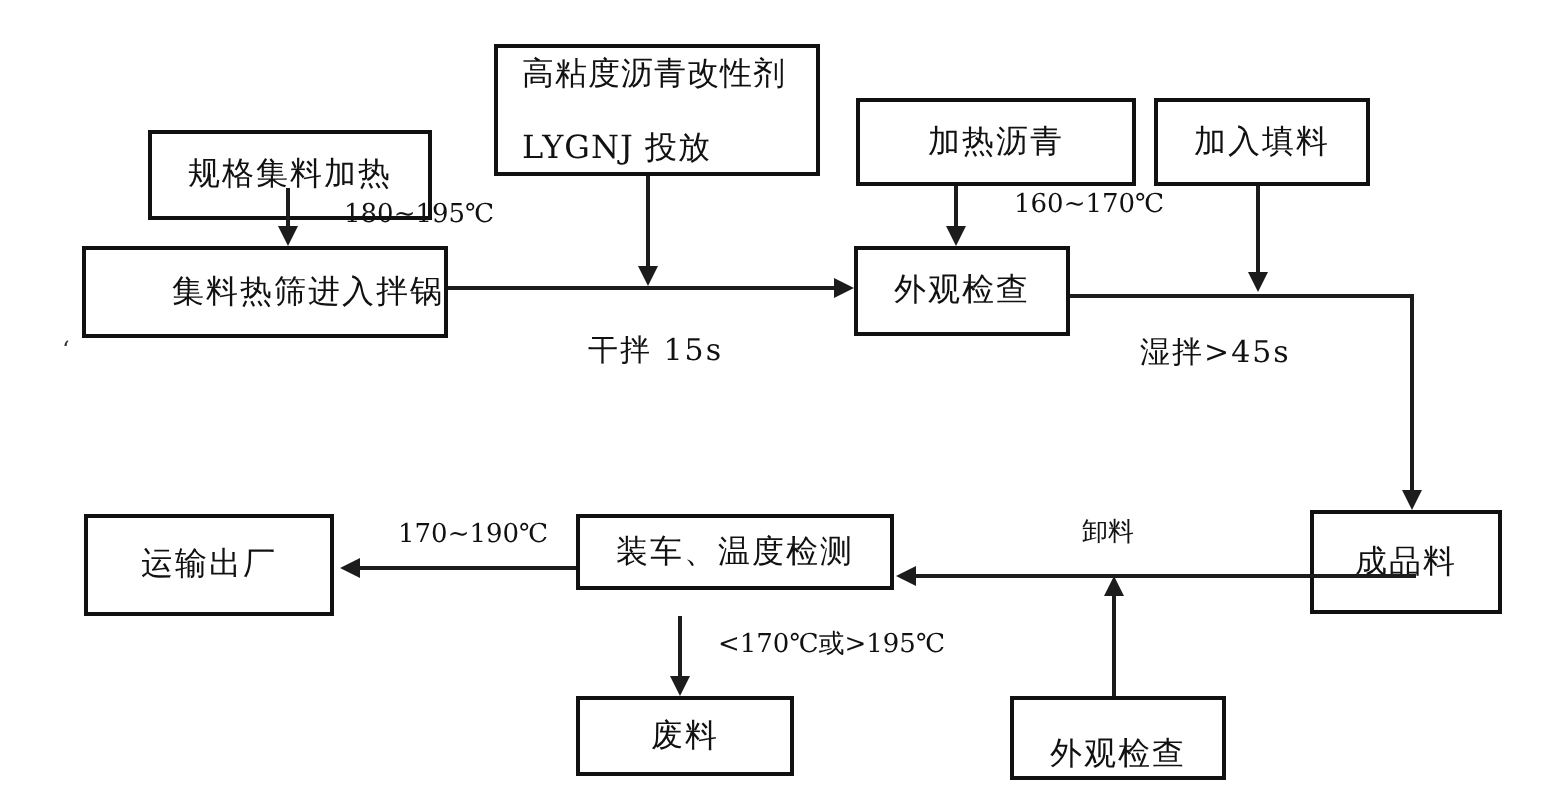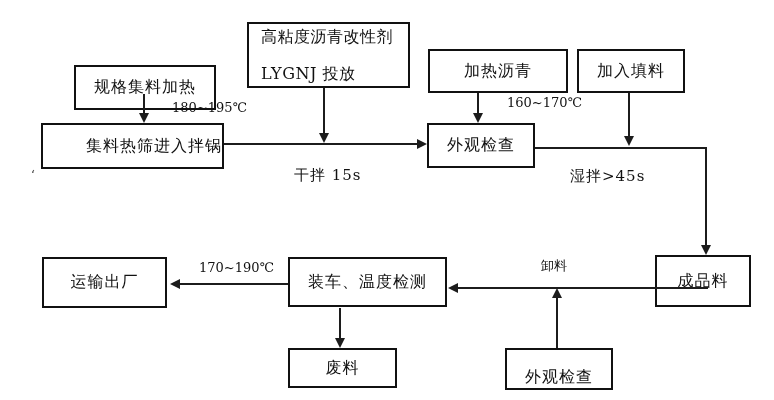--- a/index.html
+++ b/index.html
@@ -58,21 +58,21 @@
   </div>
 
   <div class="node" style="left:427px;top:123px;width:108px;height:45px;">
     <span>外观检查</span>
   </div>
 
   <div class="node" style="left:655px;top:255px;width:96px;height:52px;">
     <span>成品料</span>
   </div>
 
-  <div class="node" style="left:288px;top:257px;width:159px;height:50px;">
+  <div class="node" style="left:288px;top:257px;width:159px;height:38px;">
     <span>装车、温度检测</span>
   </div>
 
   <div class="node" style="left:288px;top:348px;width:109px;height:40px;">
     <span>废料</span>
   </div>
 
   <div class="node" style="left:42px;top:257px;width:125px;height:51px;">
     <span>运输出厂</span>
   </div>
@@ -111,16 +111,17 @@
 
   <div class="line" style="left:339px;top:308px;width:2px;height:31px;"></div>
   <div class="ah ah-down" style="left:335px;top:338px;"></div>
 
   <div class="lbl" style="left:172px;top:100px;">180~195℃</div>
   <div class="lbl" style="left:507px;top:95px;">160~170℃</div>
   <div class="lbl big" style="left:294px;top:166px;">干拌  15s</div>
   <div class="lbl big" style="left:570px;top:167px;">湿拌&gt;45s</div>
   <div class="lbl" style="left:541px;top:257px;">卸料</div>
   <div class="lbl" style="left:199px;top:260px;">170~190℃</div>
+  <div class="lbl" style="left:359px;top:313px;">&lt;170℃或&gt;195℃</div>
 
   <div class="stray" style="left:31px;top:168px;">‘</div>
 
 </div>
 
 </body></html>

